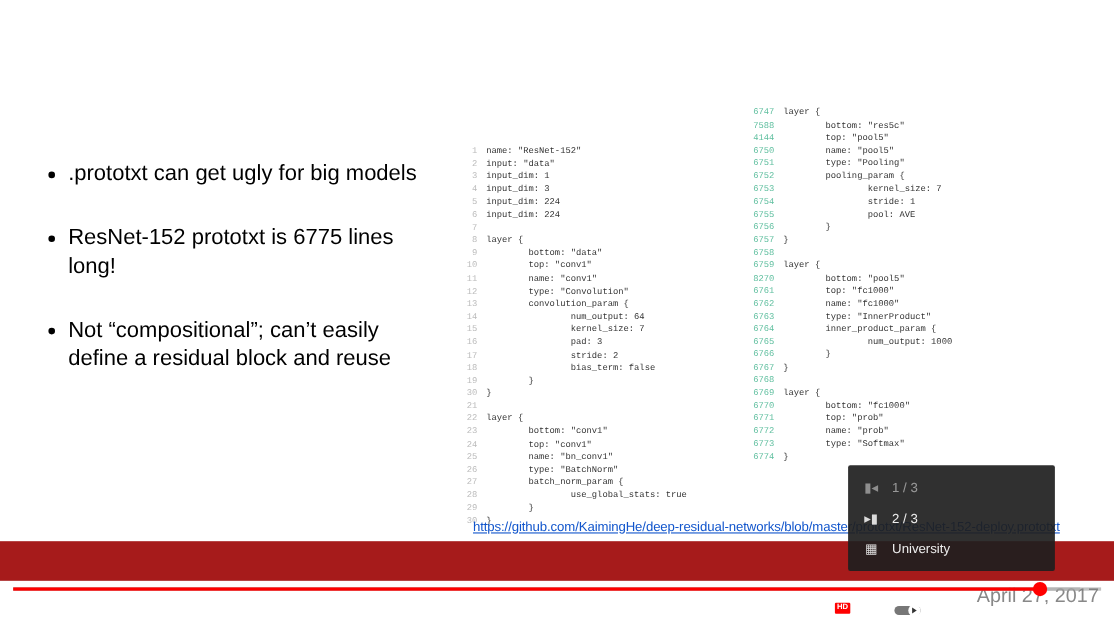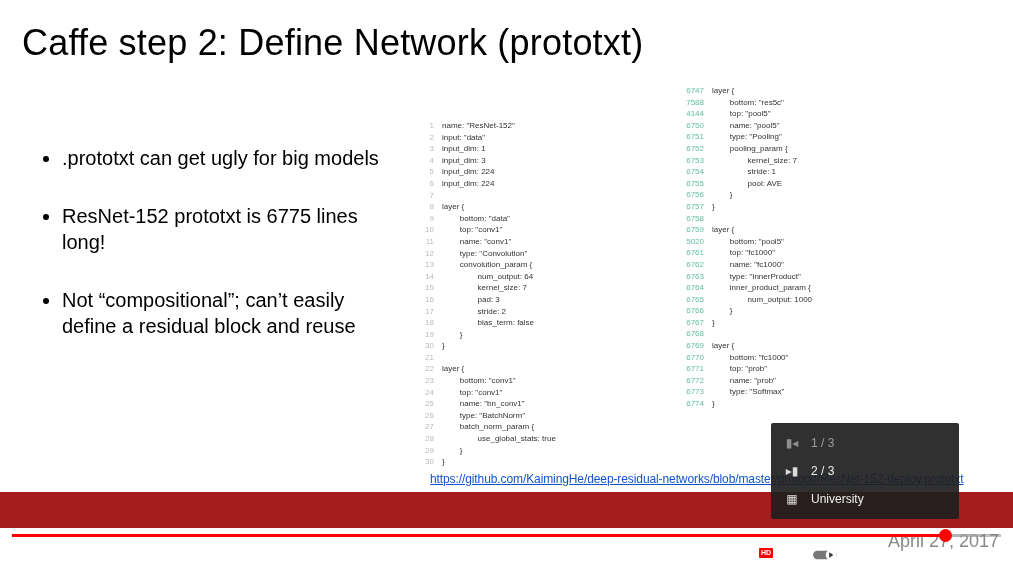--- a/index.html
+++ b/index.html
@@ -31,25 +31,26 @@
     top: 145px;
     left: 62px;
     width: 330px;
     font-size: 20px;
     line-height: 1.3;
     color: #000;
   }
   .bullets li { list-style: disc; margin-bottom: 32px; }
   .code-col1, .code-col2 {
     position: absolute;
-    font-family: Liberation Sans, sans-serif;
+    font-family: Liberation Mono, monospace;
     font-size: 8px;
     line-height: 1.45;
     color: #333;
     white-space: pre;
+    margin-top: 12px;
   }
   .code-col1 { top: 120px; left: 410px; width: 260px; }
   .code-col2 { top: 85px;  left: 670px; width: 320px; }
   .ln { color: #bbb; display: inline-block; width: 24px; text-align: right; margin-right: 8px; }
   .ln2 { color: #5fbf9f; display: inline-block; width: 34px; text-align: right; margin-right: 8px; }
   .link {
     position: absolute;
     top: 472px;
     left: 430px;
     font-size: 12px;
@@ -196,21 +197,20 @@
     gap: 10px;
     cursor: pointer;
   }
   .popup-item .mini { width: 18px; text-align: center; opacity: 0.9; }
   .popup-item.disabled { opacity: 0.55; }
 </style>
 </head>
 <body>
 
 <div class="slide">
-  <div class="slide-title">Caffe step 2: Define Network (prototxt)</div>
 
   <ul class="bullets">
     <li>.prototxt can get ugly for big models</li>
     <li>ResNet-152 prototxt is 6775 lines long!</li>
     <li>Not “compositional”; can’t easily define a residual block and reuse</li>
   </ul>
 
   <div class="code-col1" id="code1"><span class="ln">1</span>name: "ResNet-152"
 <span class="ln">2</span>input: "data"
 <span class="ln">3</span>input_dim: 1
@@ -247,21 +247,21 @@
 <span class="ln2">6750</span>        name: "pool5"
 <span class="ln2">6751</span>        type: "Pooling"
 <span class="ln2">6752</span>        pooling_param {
 <span class="ln2">6753</span>                kernel_size: 7
 <span class="ln2">6754</span>                stride: 1
 <span class="ln2">6755</span>                pool: AVE
 <span class="ln2">6756</span>        }
 <span class="ln2">6757</span>}
 <span class="ln2">6758</span>
 <span class="ln2">6759</span>layer {
-<span class="ln2">5020</span>        bottom: "pool5"
+<span class="ln2">8270</span>        bottom: "pool5"
 <span class="ln2">6761</span>        top: "fc1000"
 <span class="ln2">6762</span>        name: "fc1000"
 <span class="ln2">6763</span>        type: "InnerProduct"
 <span class="ln2">6764</span>        inner_product_param {
 <span class="ln2">6765</span>                num_output: 1000
 <span class="ln2">6766</span>        }
 <span class="ln2">6767</span>}
 <span class="ln2">6768</span>
 <span class="ln2">6769</span>layer {
 <span class="ln2">6770</span>        bottom: "fc1000"

